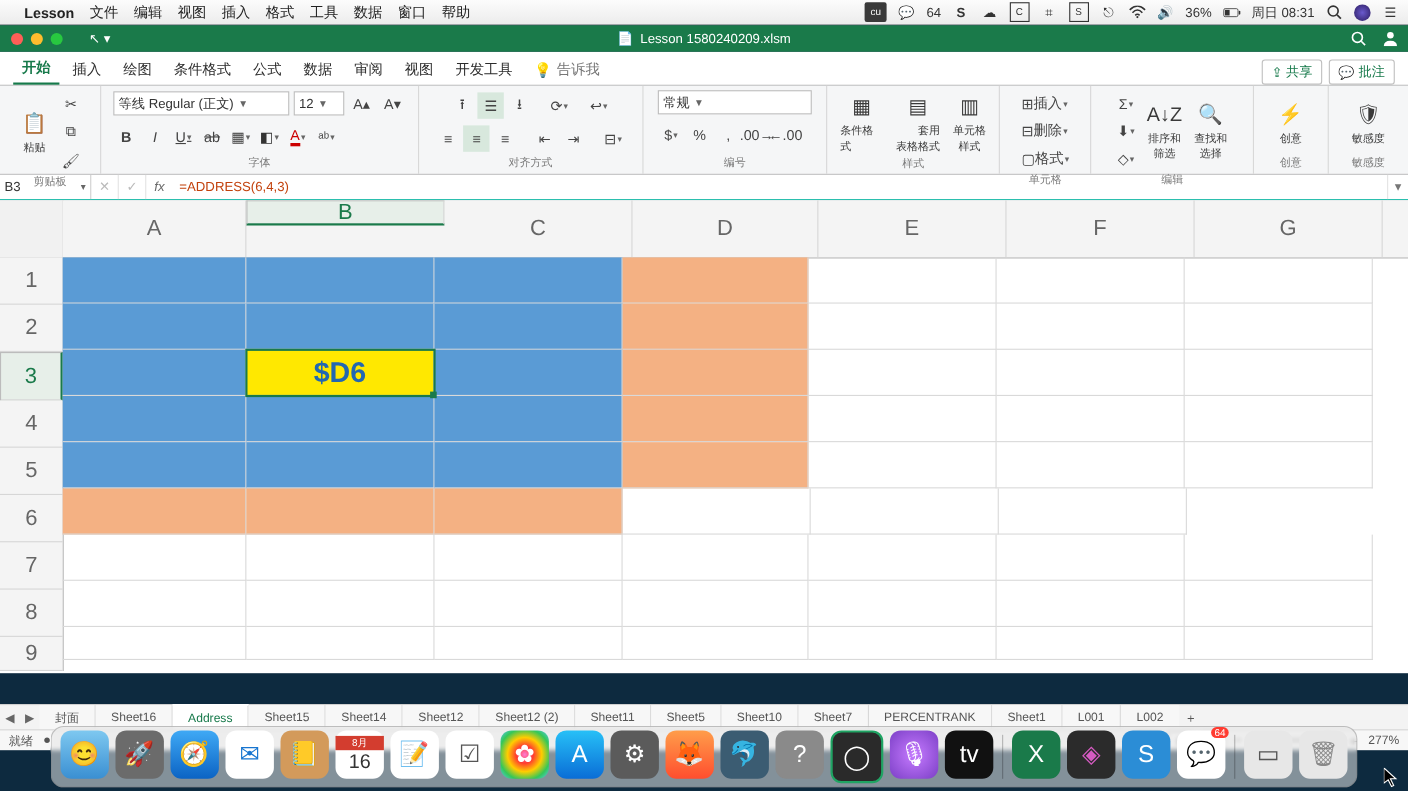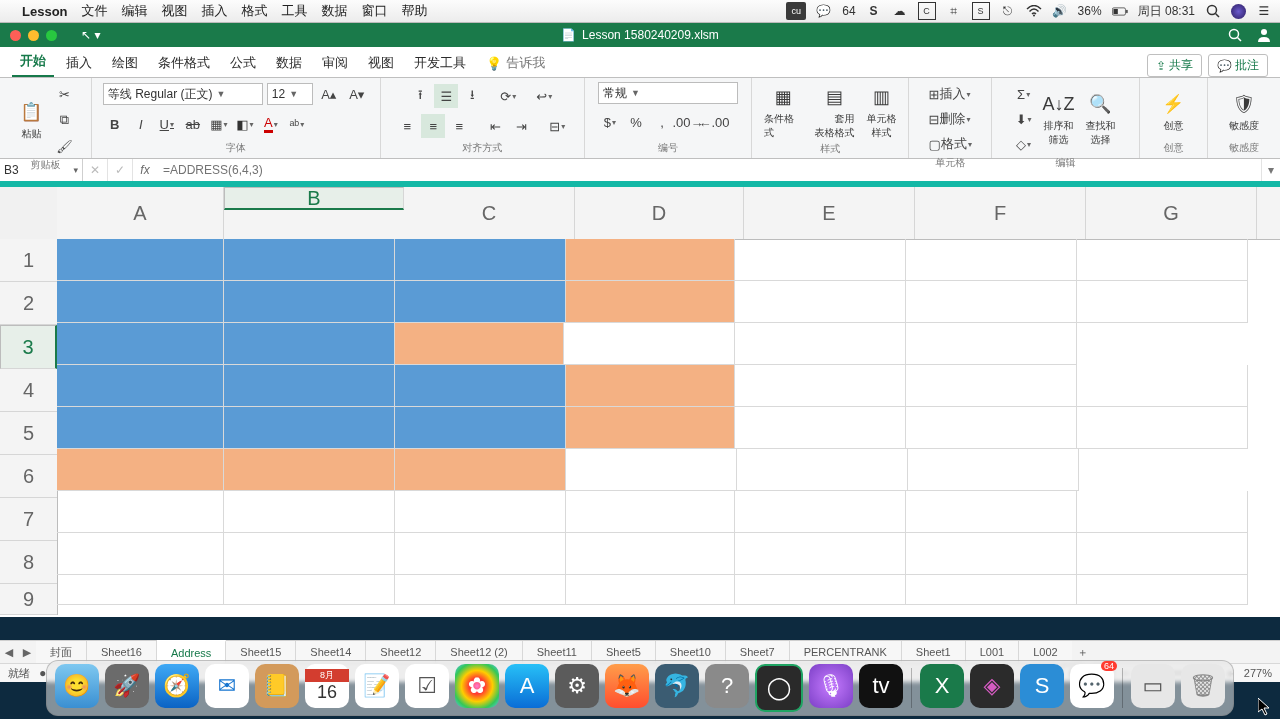--- a/index.html
+++ b/index.html
@@ -26,26 +26,26 @@
 .group .lab{font-size:10px;color:#7a7a7a;padding-bottom:1px}
 .bigbtn{display:flex;flex-direction:column;align-items:center;gap:2px;padding:2px 4px;font-size:10px;color:#3a3a3a}
 .bigbtn .ic{width:26px;height:26px;display:flex;align-items:center;justify-content:center;font-size:18px}
 .sel{border:1px solid #bcbcbc;background:#fff;height:20px;display:flex;align-items:center;padding:0 4px;font-size:12px;color:#333}
 .sel .dd{margin-left:4px;color:#666;font-size:9px}
 .iconbtn{width:22px;height:22px;display:inline-flex;align-items:center;justify-content:center;color:#444;border:1px solid transparent;font-size:13px}
 .iconbtn .dd{font-size:8px;margin-left:1px;color:#666}
 .row2{display:flex;gap:2px;margin-top:2px}
 .col2{display:flex;flex-direction:column;gap:2px}
 .boxsel{background:#d8e8dd}
-.namebox-row{height:22px;background:#fff;border-bottom:6px solid #14b8a6;display:flex;align-items:stretch;font-size:12px}
+.namebox-row{height:22px;background:#fff;border-bottom:1px solid #14b8a6;display:flex;align-items:stretch;font-size:12px}
 .namebox{width:74px;border-right:1px solid #cfcfcf;display:flex;align-items:center;padding:0 4px;color:#333}
 .namebox .dd{margin-left:auto;font-size:9px;color:#666}
 .fx-btn{width:24px;display:flex;align-items:center;justify-content:center;color:#888;border-right:1px solid #e3e3e3}
 .fx-lbl{width:24px;display:flex;align-items:center;justify-content:center;color:#6b6b6b;font-style:italic}
-.formula-in{flex:1;padding:0 6px;display:flex;align-items:center;color:#737373}
+.formula-in{flex:1;padding:0 6px;display:flex;align-items:center;color:#c2410c}
 .fx-dd{width:18px;display:flex;align-items:center;justify-content:center;color:#777;border-left:1px solid #e3e3e3}
 
 .sheet-area{position:relative;background:#fff;height:430px;overflow:hidden}
 .corner{position:absolute;left:0;top:0;width:57px;height:52px;background:#f1f1f1;border-right:1px solid #bcbcbc;border-bottom:1px solid #bcbcbc}
 .colheads{position:absolute;left:57px;top:0;right:0;height:52px;display:flex;background:#f4f4f4;border-bottom:1px solid #bcbcbc}
 .colheads .ch{border-right:1px solid #d6d6d6;display:flex;align-items:center;justify-content:center;font-size:20px;color:#666}
 .colheads .ch.sel{background:#e7efe9;color:#1a7a4a;border-bottom:2px solid #1a7a4a}
 .rowheads{position:absolute;left:0;top:52px;width:57px;background:#f4f4f4;border-right:1px solid #bcbcbc}
 .rowheads .rh{height:42px;border-bottom:1px solid #d6d6d6;display:flex;align-items:center;justify-content:center;font-size:20px;color:#666}
 .rowheads .rh.sel{background:#e7efe9;color:#1a7a4a;border-right:2px solid #1a7a4a}
@@ -397,20 +397,23 @@
       <div class="cell blue" style="width:166px"></div>
       <div class="cell blue" style="width:170px"></div>
       <div class="cell blue" style="width:170px"></div>
       <div class="cell orange" style="width:168px"></div>
       <div class="cell" style="width:170px"></div>
       <div class="cell" style="width:170px"></div>
       <div class="cell" style="width:170px"></div>
     </div>
     <div class="crow">
       <div class="cell blue" style="width:166px"></div>
+      <div class="cell yellow sel-outline txt-blue" style="width:170px">
+          <span>$D6</span>
+        </div>
       <div class="cell blue" style="width:170px"></div>
       <div class="cell orange" style="width:168px"></div>
       <div class="cell" style="width:170px"></div>
       <div class="cell" style="width:170px"></div>
       <div class="cell" style="width:170px"></div>
     </div>
     <div class="crow">
       <div class="cell blue" style="width:166px"></div>
       <div class="cell blue" style="width:170px"></div>
       <div class="cell blue" style="width:170px"></div>

